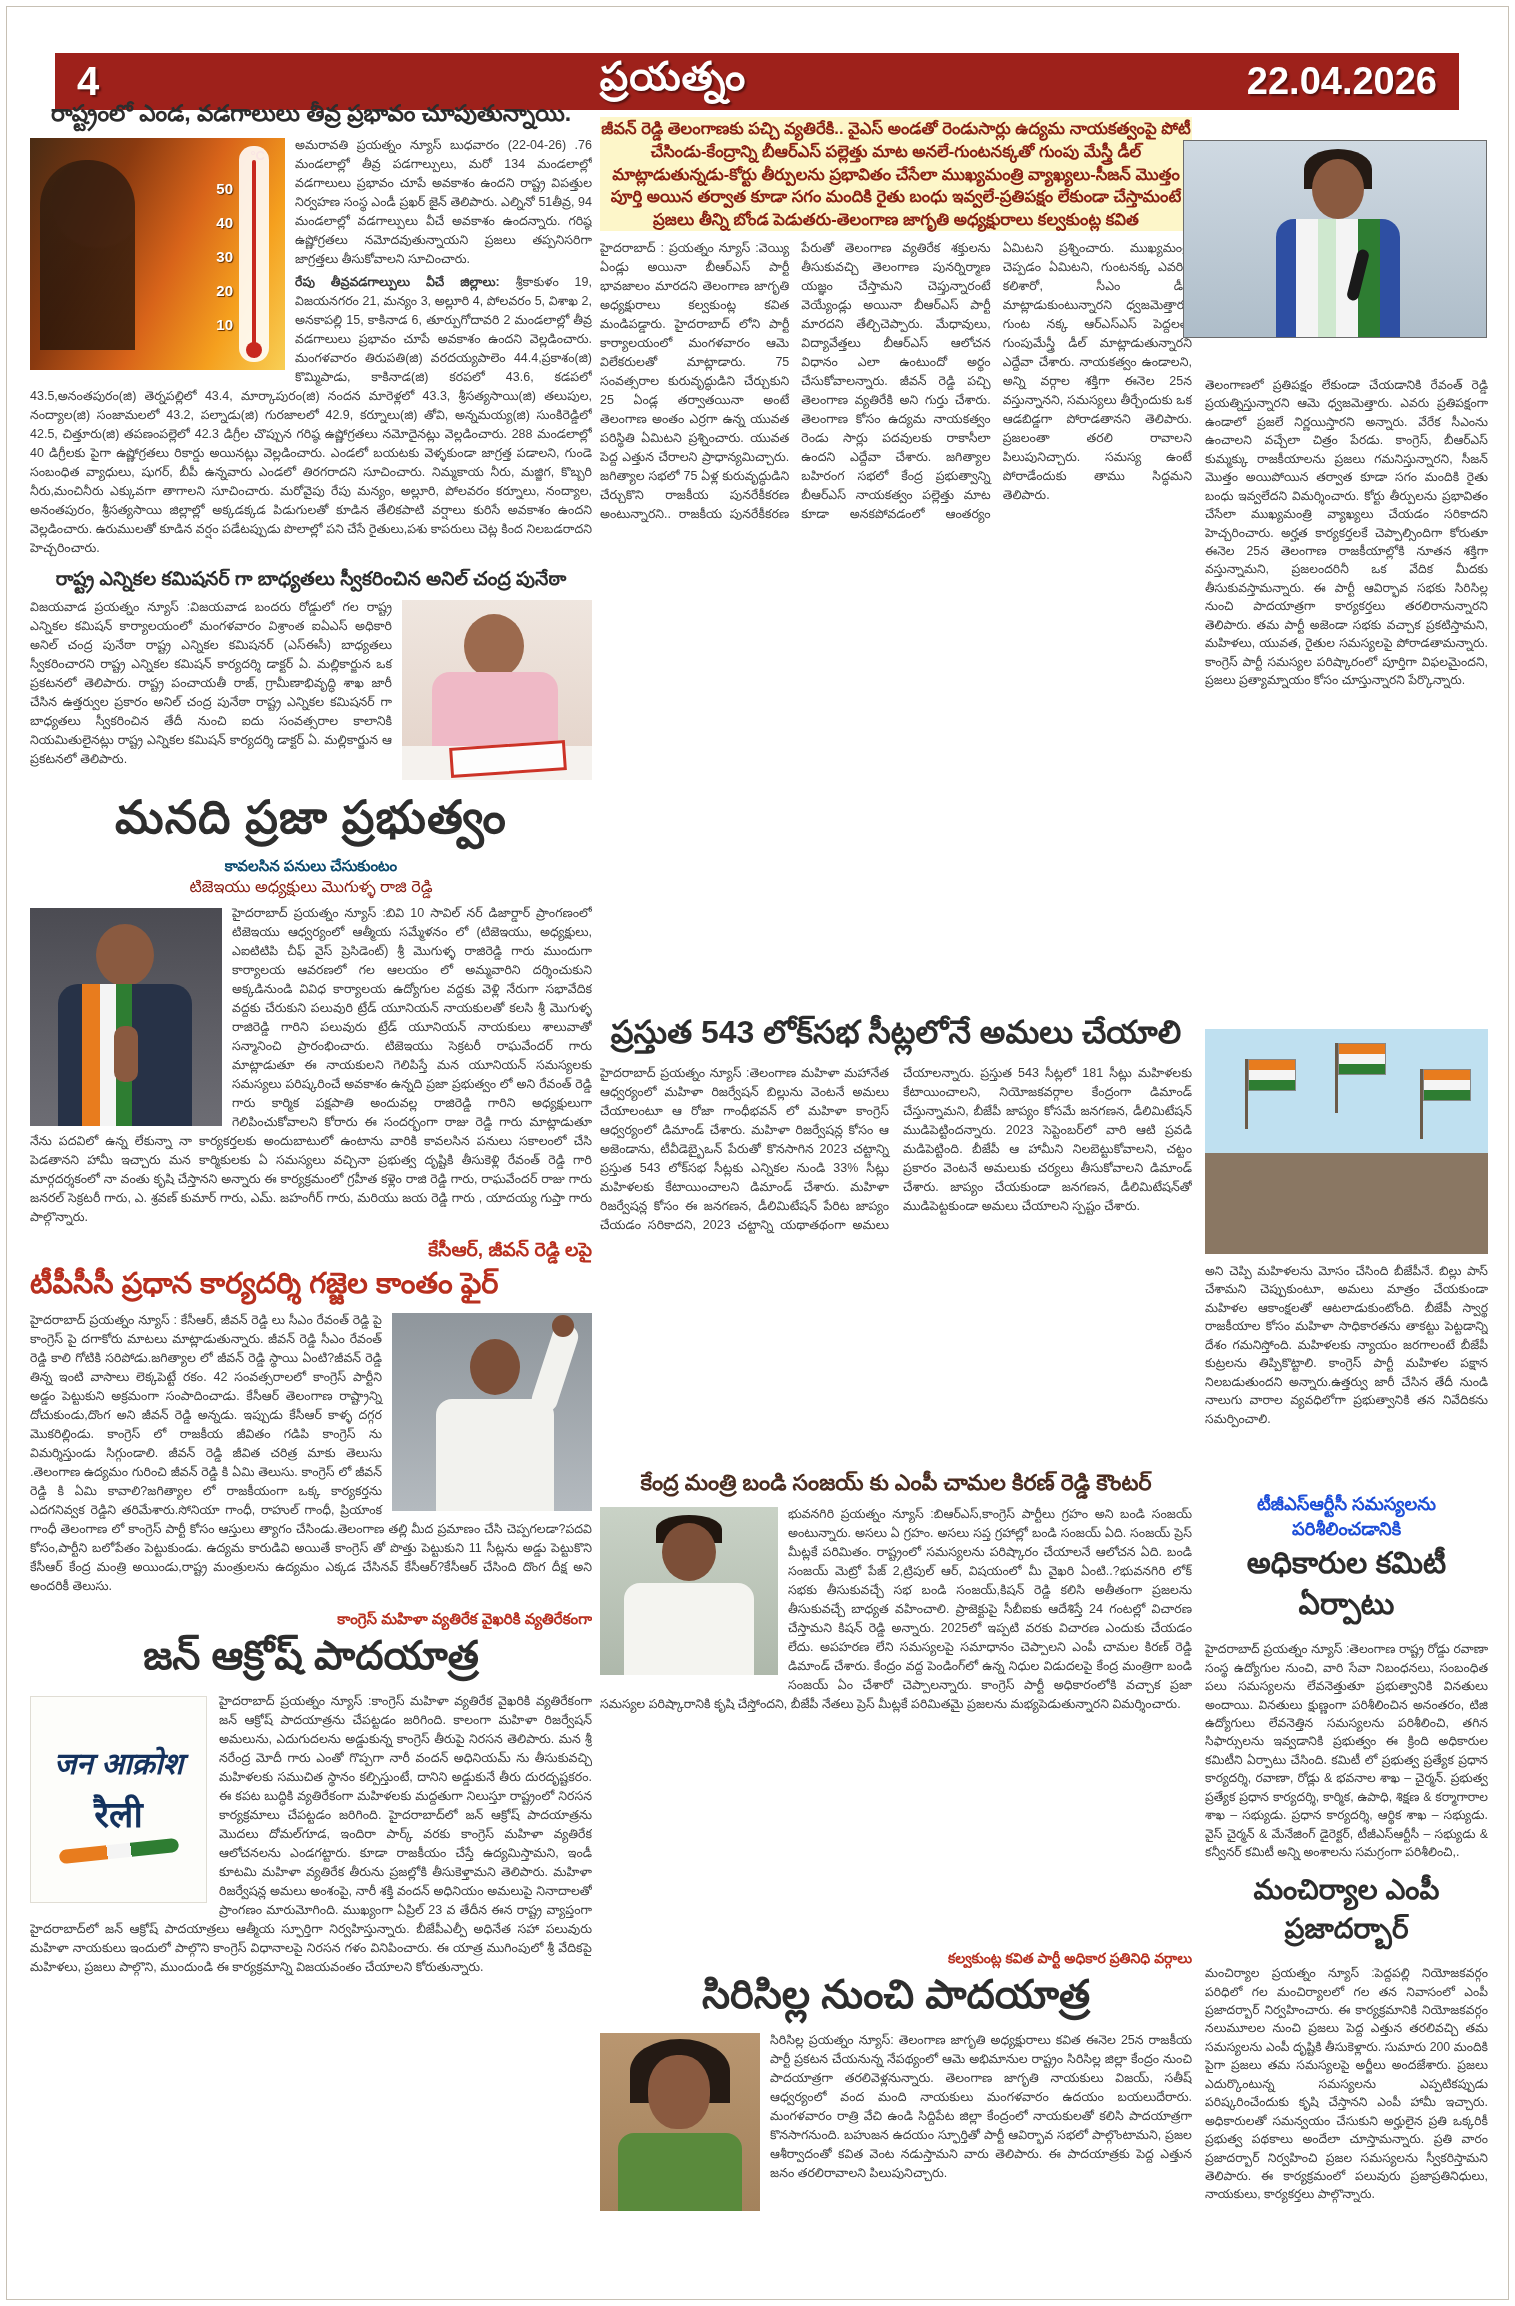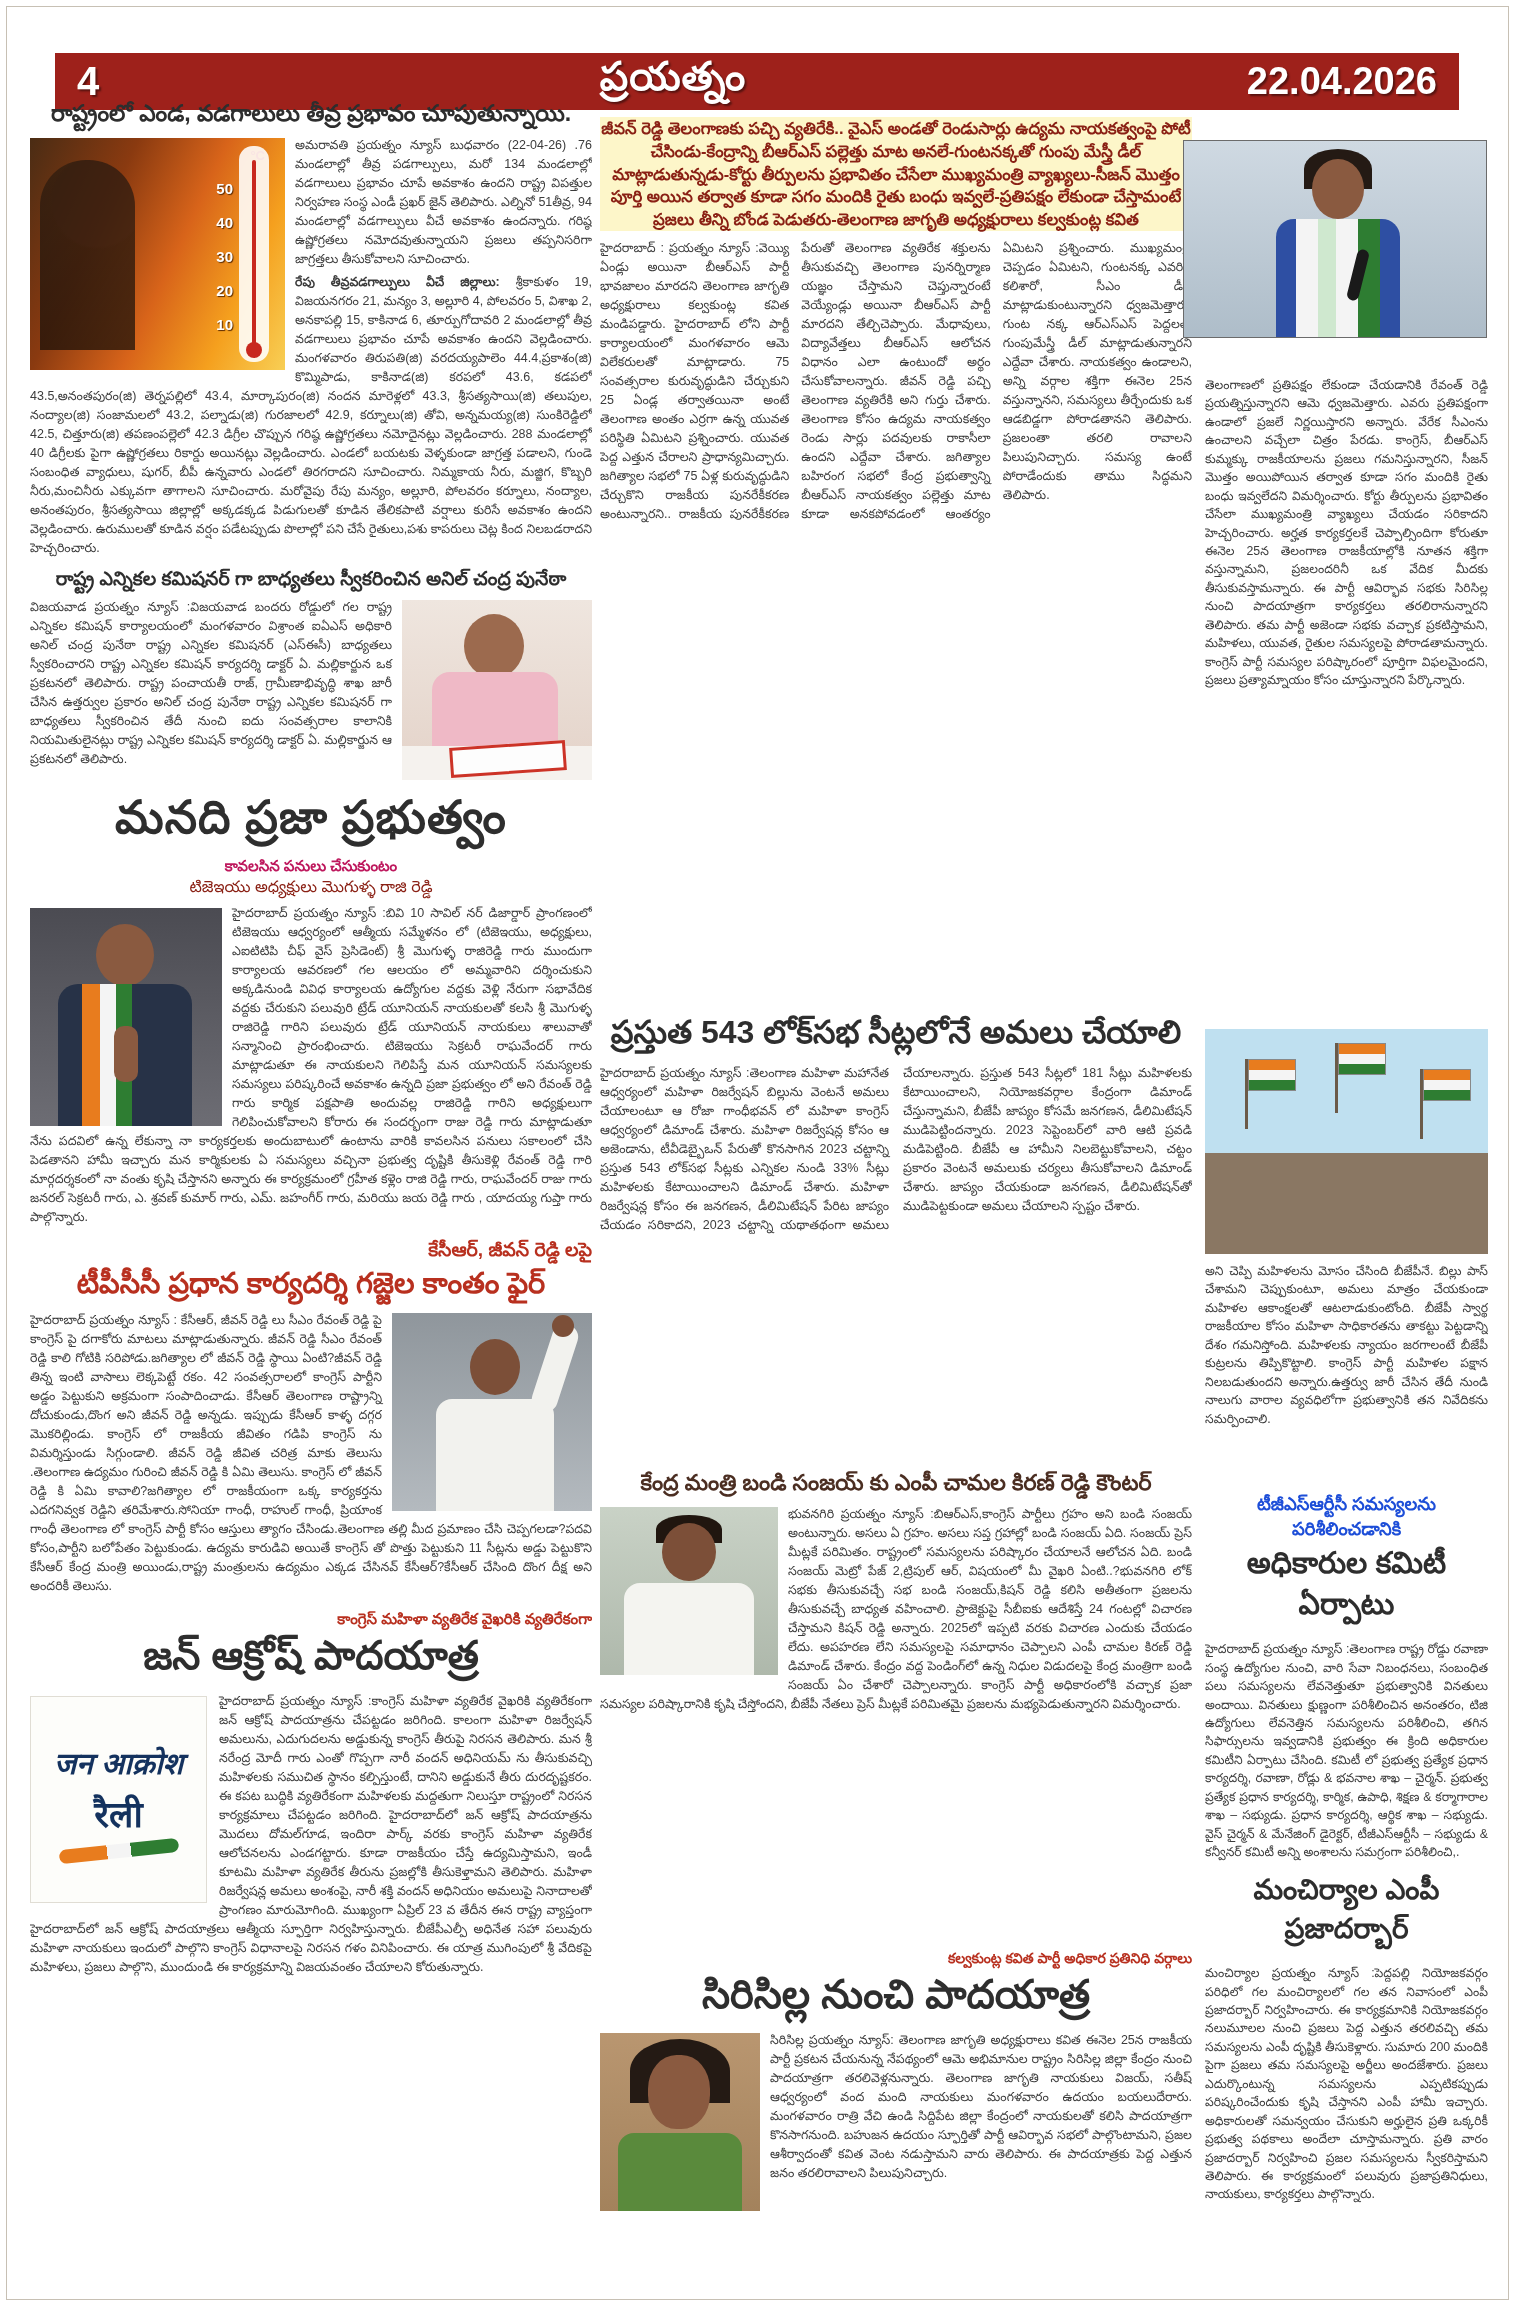--- a/index.html
+++ b/index.html
@@ -10,21 +10,21 @@
   .masthead{position:absolute;left:55px;top:53px;width:1404px;height:57px;background:#9e211b;
             display:flex;align-items:center;justify-content:space-between;color:#fff;
             padding:0 22px;box-sizing:border-box;}
   .masthead .pageno{font-size:40px;font-weight:bold;text-shadow:2px 2px 2px rgba(0,0,0,.45);}
   .masthead .title{font-size:40px;font-weight:bold;letter-spacing:1px;text-shadow:2px 2px 2px rgba(0,0,0,.45);}
   .masthead .date{font-size:38px;font-weight:bold;text-shadow:2px 2px 2px rgba(0,0,0,.45);}
   
   .body-text{font-size:12.5px;line-height:1.52;text-align:justify;margin:4px 0;}
   .kicker-red{color:#b8301f;font-weight:bold;text-align:right;}
   .head-dark{color:#2e2e2e;font-weight:bold;text-align:center;margin:2px 0;}
-  .head-red{color:#b8301f;font-weight:bold;text-align:center;margin:2px 0;}
+  .head-red{color:#b8301f;font-weight:bold;text-align:left;margin:2px 0;}
   .clearfix::after{content:"";display:block;clear:both;}
   
   .left-col{position:absolute;left:30px;top:98px;width:562px;height:2192px;overflow:hidden;}
   .brs-art{position:absolute;left:600px;top:113px;width:592px;height:894px;overflow:hidden;}
   .resv-art{position:absolute;left:600px;top:1012px;width:592px;height:452px;overflow:hidden;}
   .sanjay-art{position:absolute;left:600px;top:1468px;width:592px;height:478px;overflow:hidden;}
   .siri-art{position:absolute;left:600px;top:1950px;width:592px;height:345px;overflow:hidden;}
   .right-col{position:absolute;left:1205px;top:348px;width:283px;height:1948px;overflow:hidden;margin-top:28px;}
   
   .photo{position:relative;overflow:hidden;background:#d8d8d8;}
@@ -78,21 +78,21 @@
      background:linear-gradient(#e87c1e 0 33%,#f4f4f4 33% 66%,#2e7d32 66%);border:1px solid #888;}
   .ph-flags .pole{position:absolute;width:3px;height:70px;background:#6b5a48;}
   .ph-siri{float:left;width:160px;height:178px;margin:4px 10px 2px 0;background:linear-gradient(#b99670,#a3825c);}
   .ph-siri .hair{position:absolute;left:30px;top:6px;width:100px;height:64px;background:#241a14;border-radius:50% 50% 0 0;}
   .ph-siri .face{position:absolute;left:48px;top:22px;width:62px;height:74px;background:#8a5a40;border-radius:46%;}
   .ph-siri .blouse{position:absolute;left:18px;top:100px;width:124px;height:78px;background:#5a8a3c;border-radius:16px 16px 0 0;}
   
   .weather-head{font-size:23px;}
   .comm-head{font-size:19px;}
   .tjeu-head{font-size:46px;letter-spacing:1px;margin-top:6px;}
-  .tjeu-sub1{font-size:15px;color:#be185d;font-weight:bold;text-align:center;}
+  .tjeu-sub1{font-size:15px;color:#0c4a6e;font-weight:bold;text-align:center;}
   .tjeu-sub2{font-size:16px;color:#8a2014;font-weight:normal;text-align:center;margin-bottom:4px;}
   .kantham-kicker{font-size:19px;margin-top:8px;}
   .kantham-head{font-size:29px;}
   .aakrosh-kicker{font-size:15px;margin-top:10px;}
   .aakrosh-head{font-size:40px;}
   .brs-head{font-size:46px;color:#3a3a3a;text-shadow:0 0 10px #f3df8e,0 0 4px #fff;}
   .brs-sub{font-size:16.5px;font-weight:bold;color:#8a2014;text-align:center;line-height:1.38;
            background:#fdf6c9;display:block;}
   .brs-body{column-count:3;column-gap:12px;height:734px;overflow:hidden;margin-top:8px;}
   .resv-kicker{font-size:19px;color:#2b2b2b;}

